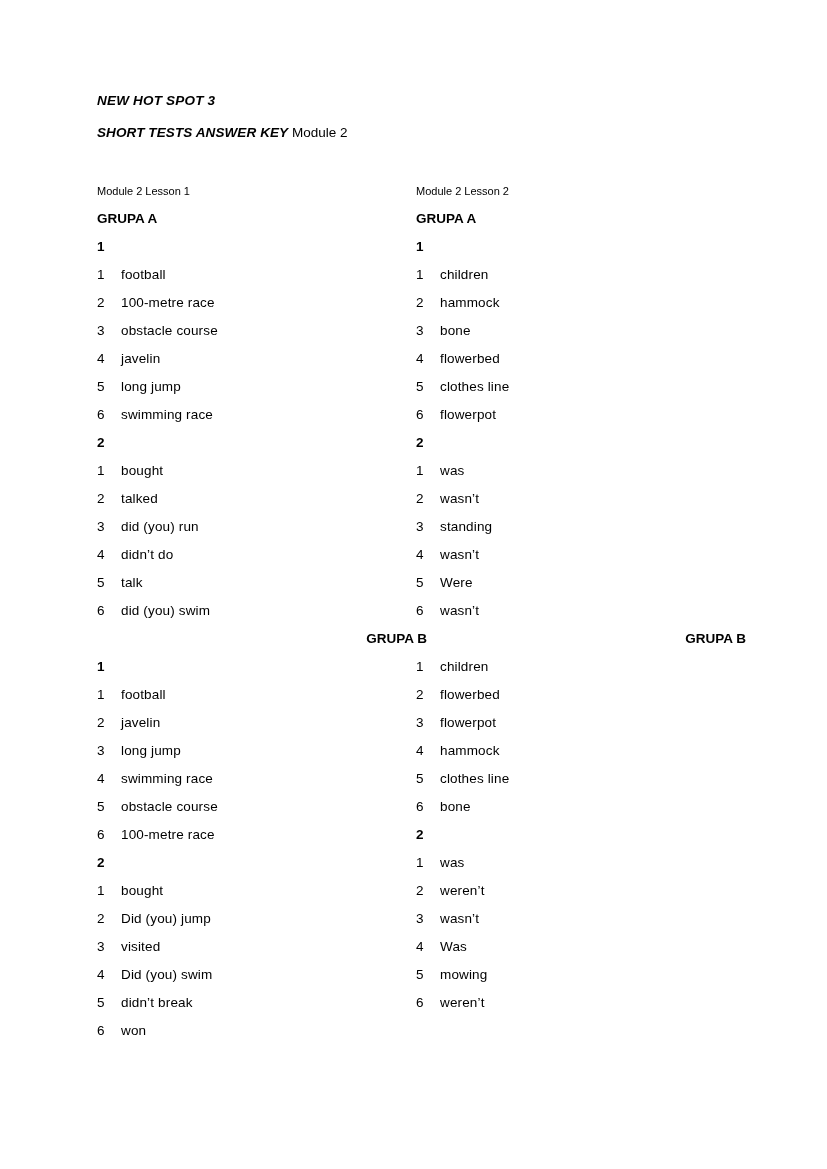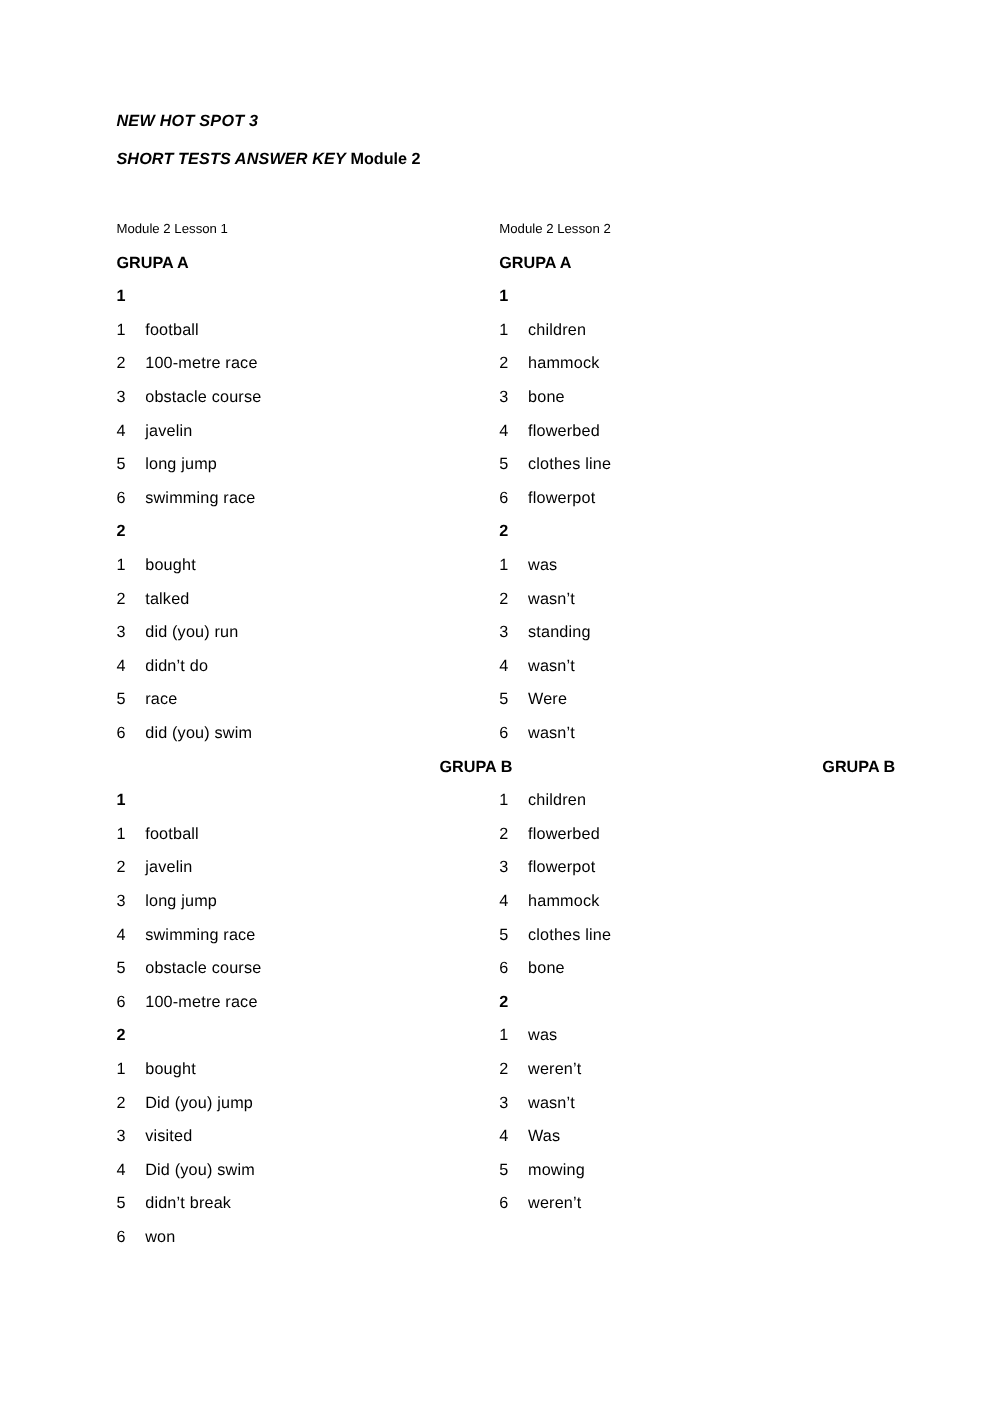--- a/index.html
+++ b/index.html
@@ -45,21 +45,21 @@
     line-height: 17px;
     margin-top: 15px;
     white-space: nowrap;
   }
   .doc-subtitle .strong {
     font-weight: bold;
     letter-spacing: 0.1px;
     font-style: italic;
   }
   .doc-subtitle .light {
-    font-weight: bold;
+    font-weight: normal;
   }
 
   
   .columns {
     position: absolute;
     left: 0;
     top: 182px;
     width: 827px;
   }
   .col {
@@ -135,21 +135,21 @@
         <div class="answer-row"><span class="num">2</span><span class="txt">100-metre race</span></div>
         <div class="answer-row"><span class="num">3</span><span class="txt">obstacle course</span></div>
         <div class="answer-row"><span class="num">4</span><span class="txt">javelin</span></div>
         <div class="answer-row"><span class="num">5</span><span class="txt">long jump</span></div>
         <div class="answer-row"><span class="num">6</span><span class="txt">swimming race</span></div>
         <div class="ex-heading">2</div>
         <div class="answer-row"><span class="num">1</span><span class="txt">bought</span></div>
         <div class="answer-row"><span class="num">2</span><span class="txt">talked</span></div>
         <div class="answer-row"><span class="num">3</span><span class="txt">did (you) run</span></div>
         <div class="answer-row"><span class="num">4</span><span class="txt">didn’t do</span></div>
-        <div class="answer-row"><span class="num">5</span><span class="txt">race</span></div>
+        <div class="answer-row"><span class="num">5</span><span class="txt">talk</span></div>
         <div class="answer-row"><span class="num">6</span><span class="txt">did (you) swim</span></div>
         <div class="group-heading indented">GRUPA B</div>
         <div class="ex-heading">1</div>
         <div class="answer-row"><span class="num">1</span><span class="txt">football</span></div>
         <div class="answer-row"><span class="num">2</span><span class="txt">javelin</span></div>
         <div class="answer-row"><span class="num">3</span><span class="txt">long jump</span></div>
         <div class="answer-row"><span class="num">4</span><span class="txt">swimming race</span></div>
         <div class="answer-row"><span class="num">5</span><span class="txt">obstacle course</span></div>
         <div class="answer-row"><span class="num">6</span><span class="txt">100-metre race</span></div>
         <div class="ex-heading">2</div>

